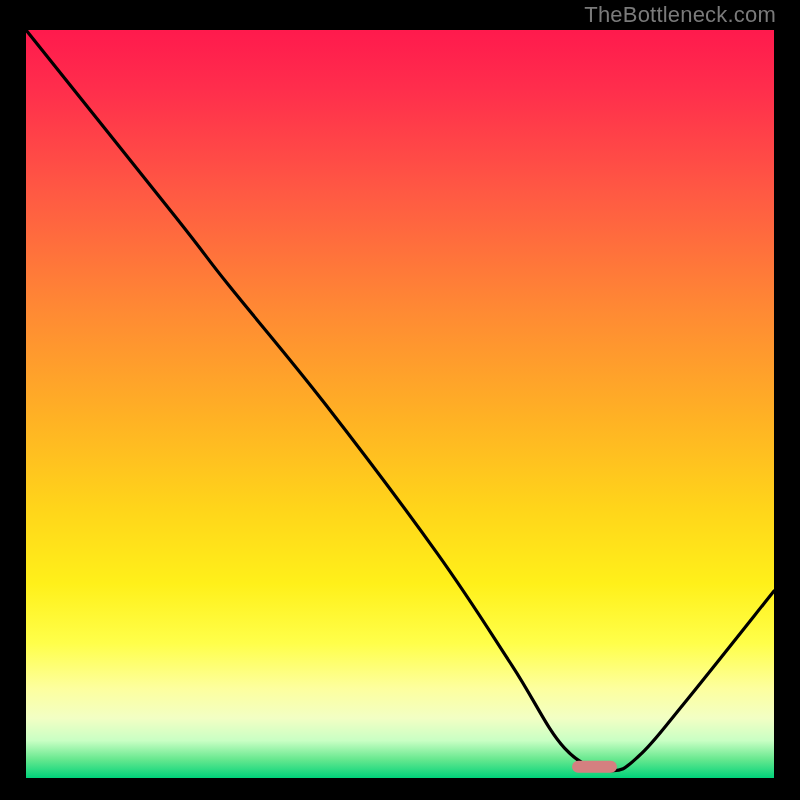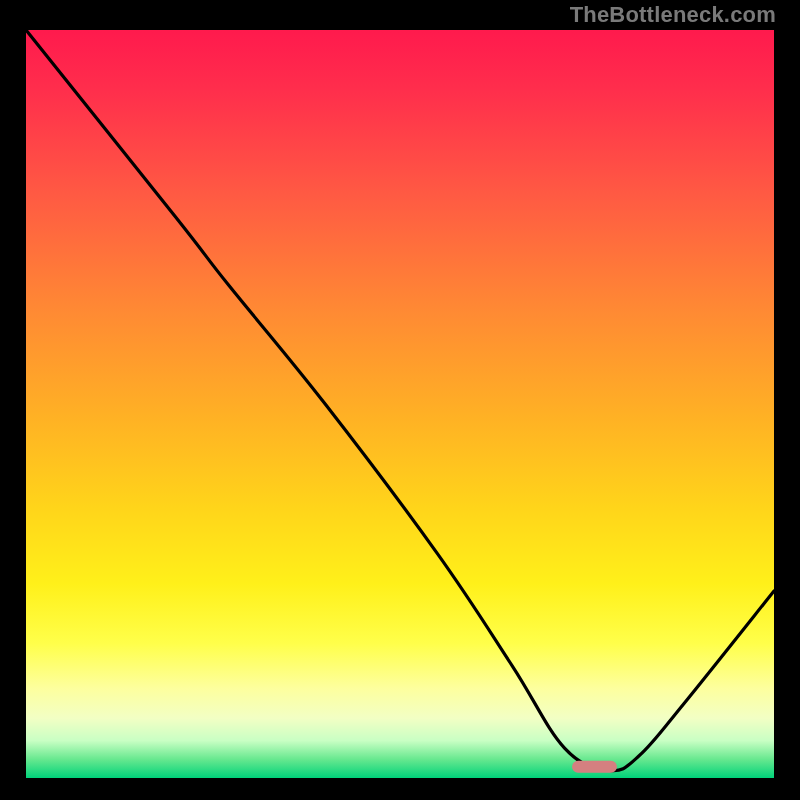--- a/index.html
+++ b/index.html
@@ -16,21 +16,21 @@
     height: 800px;
     background: #000;
   }
   .attribution {
     position: absolute;
     top: 2px;
     right: 24px;
     color: #7a7a7a;
     font-size: 22px;
     letter-spacing: 0.2px;
-    font-weight: 700;
+    font-weight: 400;
   }
   .plot {
     position: absolute;
     left: 26px;
     top: 30px;
     width: 748px;
     height: 748px;
     
     background: linear-gradient(to bottom,
       #ff1a4d 0%,

